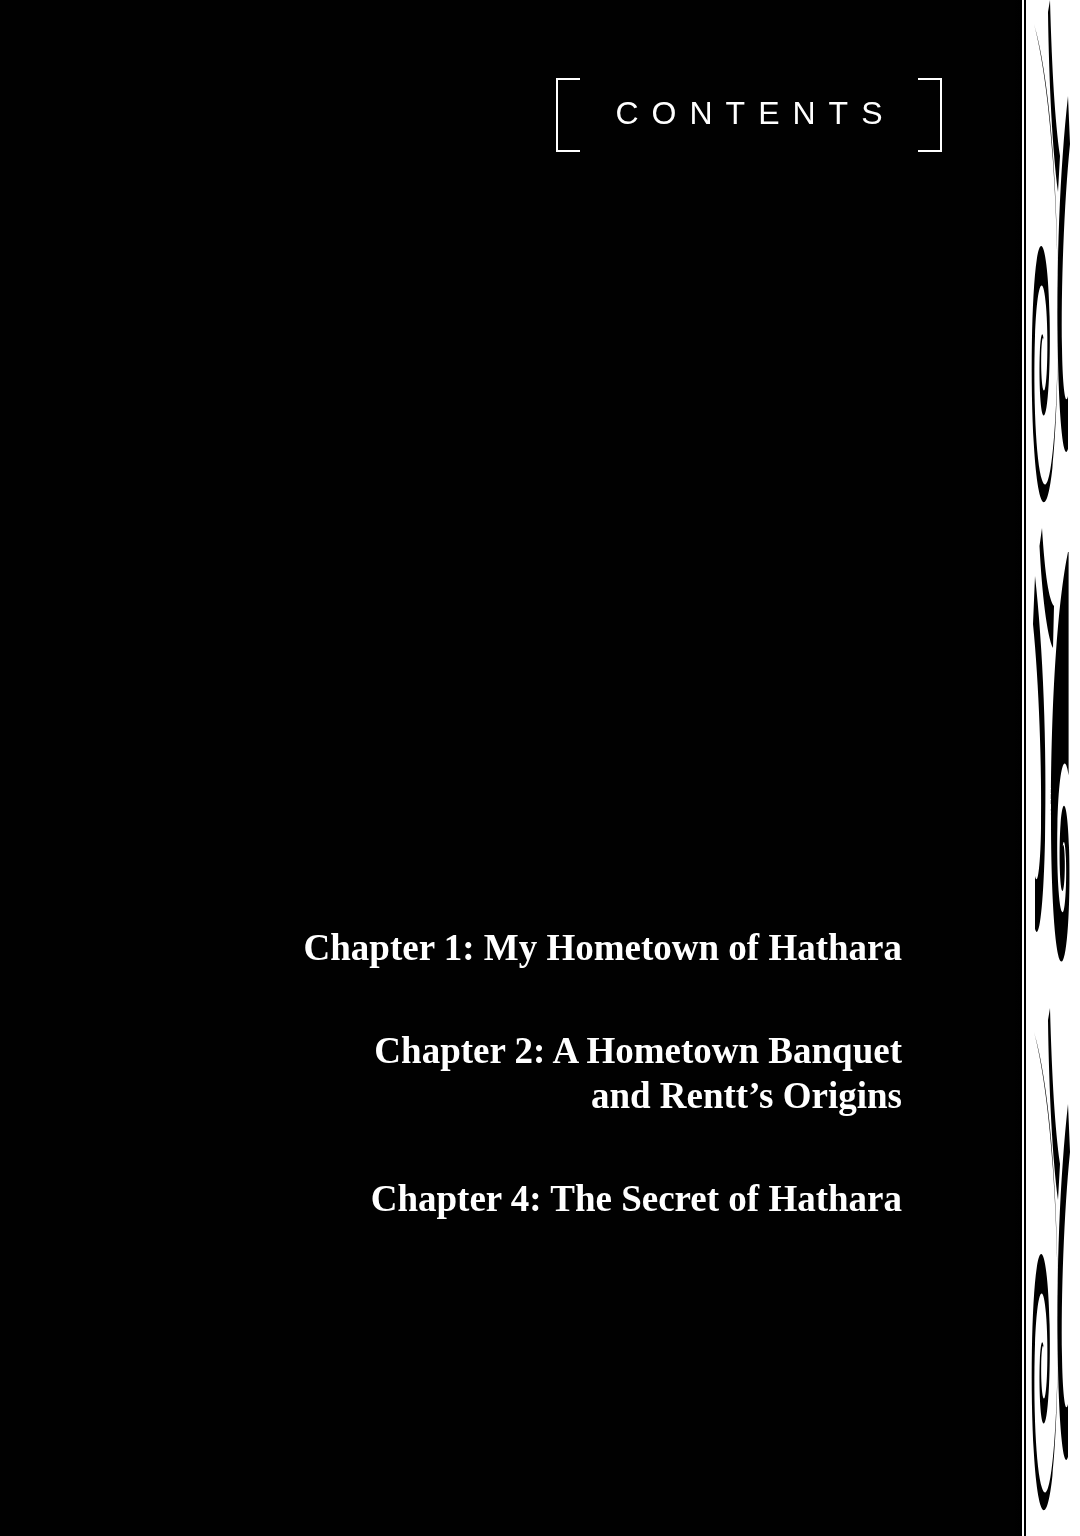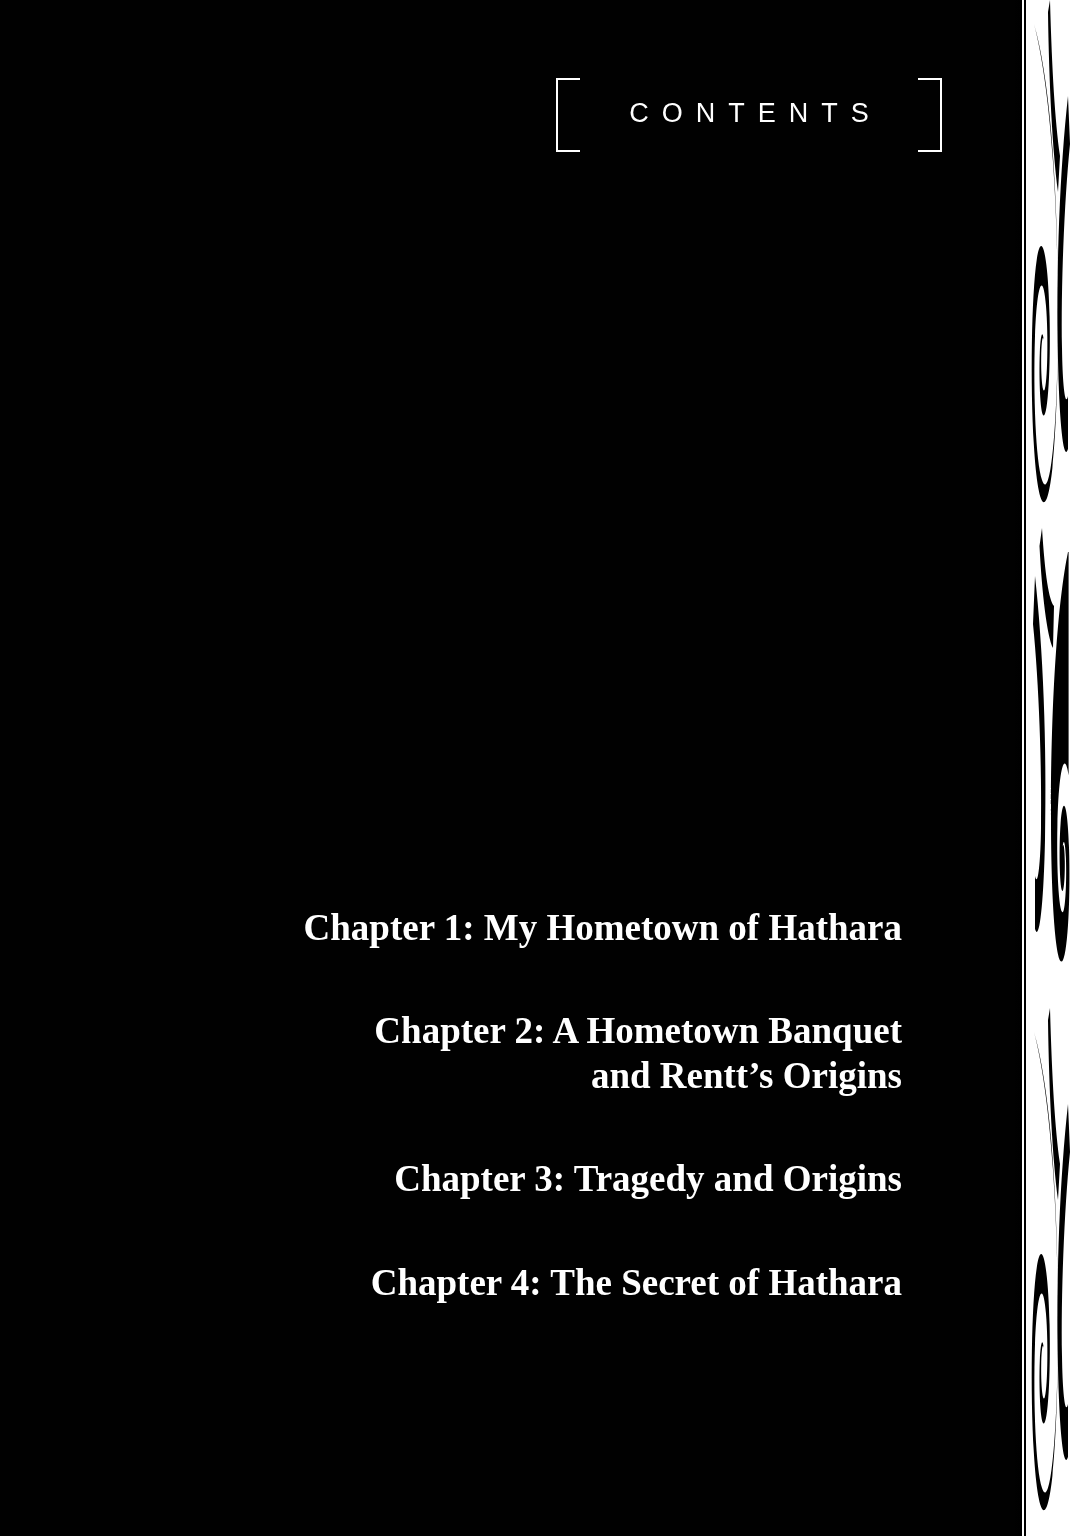--- a/index.html
+++ b/index.html
@@ -28,21 +28,21 @@
     position: absolute;
     left: 0;
     top: 0;
     width: 386px;
     height: 70px;
     display: flex;
     align-items: center;
     justify-content: center;
     color: #ffffff;
     font-family: "Liberation Sans", sans-serif;
-    font-size: 27px;
+    font-size: 32px;
     font-weight: 400;
     letter-spacing: 13px;
     text-indent: 13px;
   }
   .bracket {
     position: absolute;
     top: 0;
     width: 22px;
     height: 70px;
     border-top: 2px solid #ffffff;
@@ -54,21 +54,21 @@
   }
   .bracket.right {
     right: 0;
     border-right: 2px solid #ffffff;
   }
 
   
   .toc {
     position: absolute;
     left: 0;
-    top: 905px;
+    top: 925px;
     width: 902px;
     text-align: right;
   }
   .toc-entry {
     color: #ffffff;
     font-family: "Liberation Serif", serif;
     font-size: 37px;
     font-weight: 700;
     line-height: 1.22;
     margin-bottom: 58px;
@@ -129,21 +129,20 @@
   <div class="contents-header">
     <span class="bracket left"></span>
     <span class="bracket right"></span>
     <div class="contents-title">CONTENTS</div>
   </div>
 
   <div class="toc">
     <div class="toc-entry">Chapter 1: My Hometown of Hathara</div>
     <div class="toc-entry">Chapter 2: A Hometown Banquet
 and Rentt’s Origins</div>
-    <div class="toc-entry">Chapter 3: Tragedy and Origins</div>
     <div class="toc-entry">Chapter 4: The Secret of Hathara</div>
   </div>
 
   <div class="gutter-shadow"></div>
 
   <div class="ornament-strip">
     <div class="inner-rule"></div>
     <div class="outer-rule"></div>
     <svg class="ornament-svg" viewBox="0 0 46 128" preserveAspectRatio="none">
       <defs>

